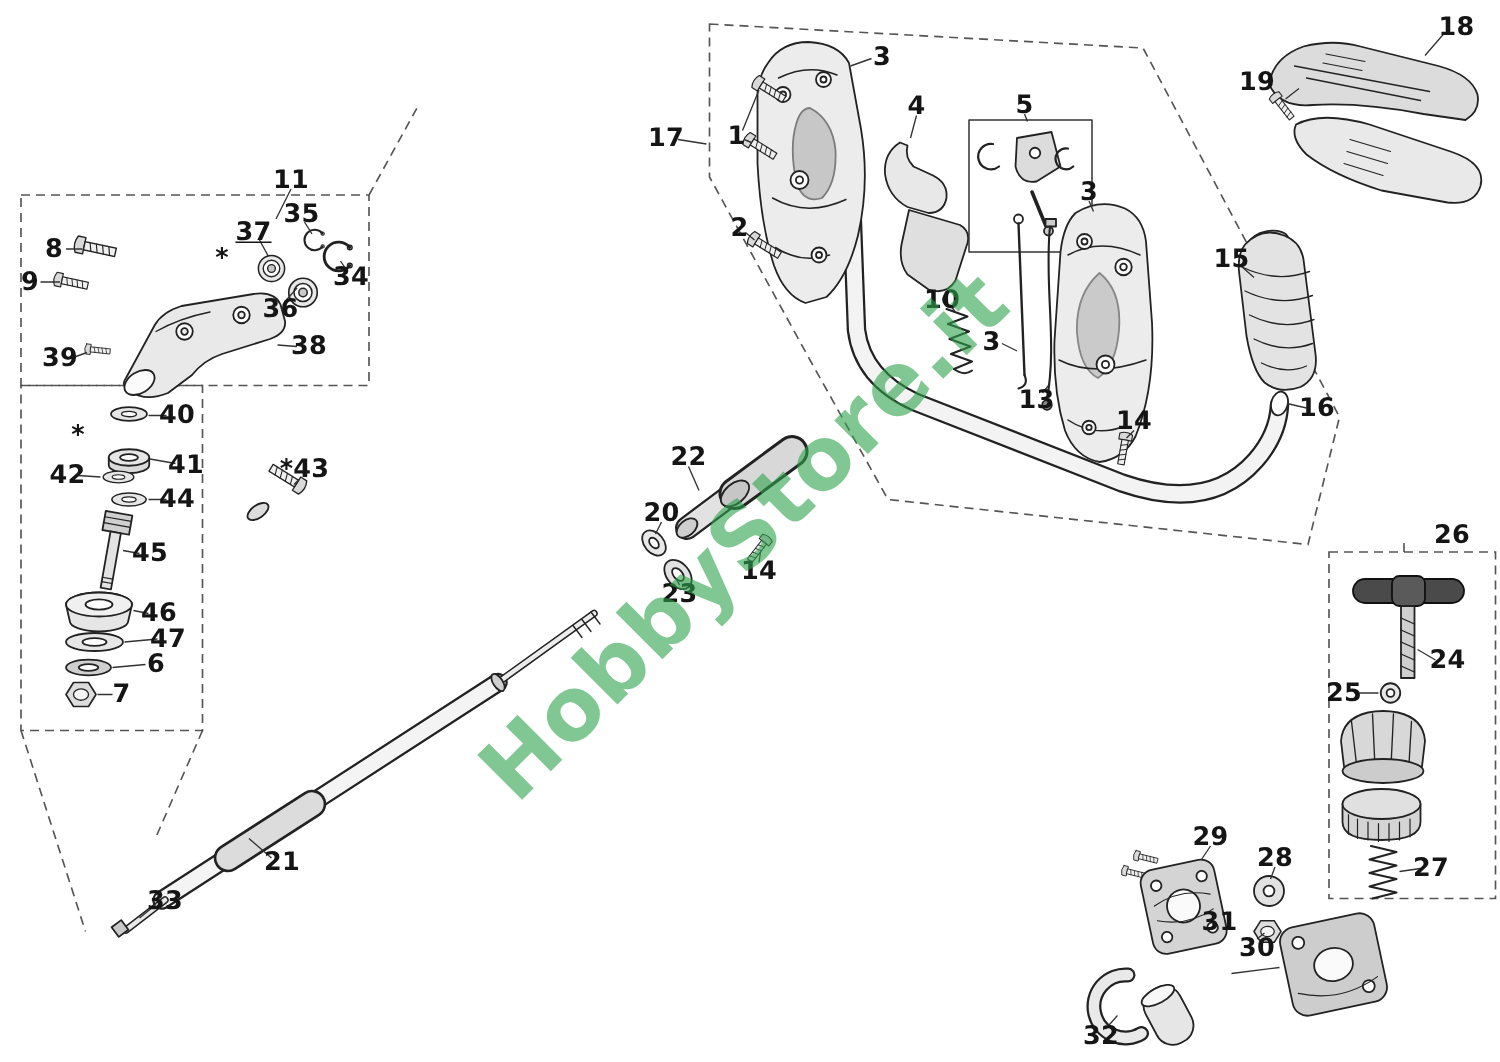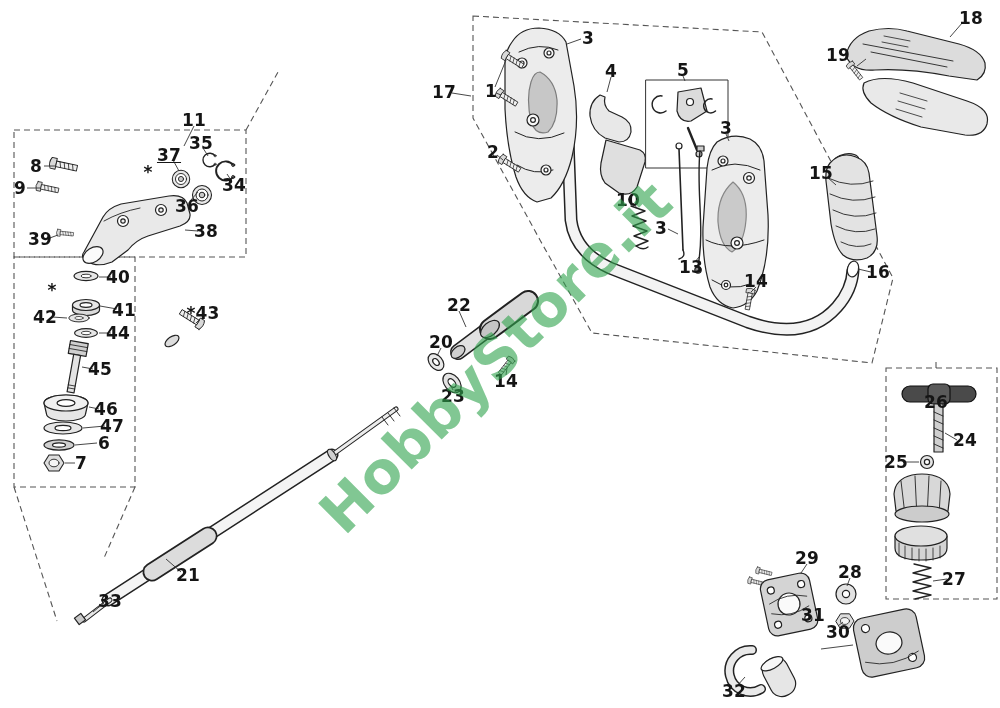--- a/index.html
+++ b/index.html
@@ -382,21 +382,21 @@
       <span class="part-label" style="left: 691px; top: 267px;">13</span>
       <span class="part-label" style="left: 756px; top: 281px;">14</span>
       <span class="part-label" style="left: 821px; top: 173px;">15</span>
       <span class="part-label" style="left: 878px; top: 272px;">16</span>
       <span class="part-label" style="left: 971px; top: 18px;">18</span>
       <span class="part-label" style="left: 838px; top: 55px;">19</span>
       <span class="part-label" style="left: 459px; top: 305px;">22</span>
       <span class="part-label" style="left: 441px; top: 342px;">20</span>
       <span class="part-label" style="left: 453px; top: 396px;">23</span>
       <span class="part-label" style="left: 506px; top: 381px;">14</span>
-      <span class="part-label" style="left: 936px; top: 357px; margin-top: 45px;">26</span>
+      <span class="part-label" style="left: 968px; top: 357px;">26</span>
       <span class="part-label" style="left: 965px; top: 440px;">24</span>
       <span class="part-label" style="left: 896px; top: 462px;">25</span>
       <span class="part-label" style="left: 954px; top: 579px;">27</span>
       <span class="part-label" style="left: 807px; top: 558px;">29</span>
       <span class="part-label" style="left: 850px; top: 572px;">28</span>
       <span class="part-label" style="left: 838px; top: 632px;">30</span>
       <span class="part-label" style="left: 813px; top: 615px;">31</span>
       <span class="part-label" style="left: 734px; top: 691px;">32</span>
     </div>
 

